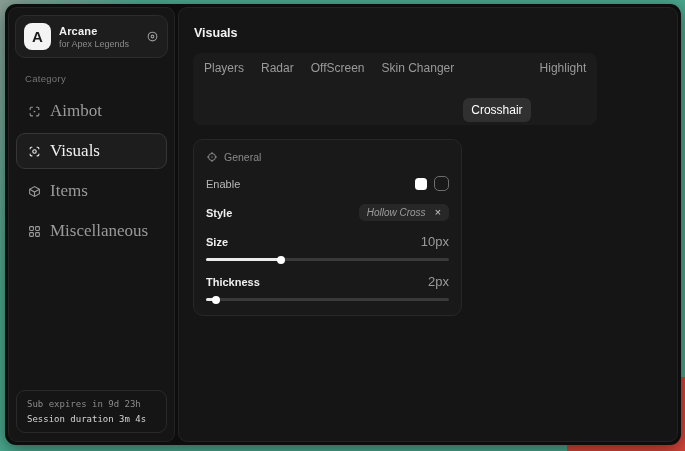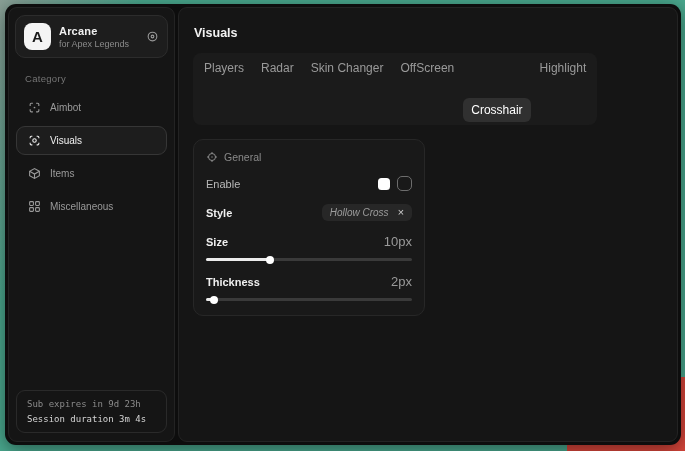--- a/index.html
+++ b/index.html
@@ -30,42 +30,42 @@
     display: flex; align-items: center; justify-content: center;
     font-weight: bold; font-size: 15px; color: #1a1a1a; flex: 0 0 auto; }
   .side-header .titles { flex: 1; min-width: 0; }
   .app-title { font-size: 11px; font-weight: bold; color: #f0f0f0; letter-spacing: .2px; }
   .app-subtitle { font-size: 9px; color: #8b8b8b; margin-top: 2px; }
   .badge-icon { color: #9a9a9a; display: flex; cursor: pointer; }
 
   .category-label { font-size: 9.5px; color: #757575; margin: 15px 10px 7px; letter-spacing: .3px; }
 
   .side-item { display: flex; align-items: center; gap: 9px; padding: 7px 10px;
-    margin: 2px 1px; color: #9a9a9a; font-size: 10px; border-radius: 9px;
-    border: 1px solid transparent; cursor: pointer; }
+    margin: 2px 1px; color: #9a9a9a; font-size: 17px; border-radius: 9px;
+    border: 1px solid transparent; cursor: pointer; font-family: Liberation Serif, serif; }
   .side-item .icn { display: flex; width: 14px; justify-content: center; }
   .side-item.active { background: #1d1d1d; border-color: #363636; color: #f0f0f0; }
 
   .side-spacer { flex: 1; }
 
   .status-card { margin: 2px 1px 1px; padding: 8px 10px; border: 1px solid #2a2a2a;
     border-radius: 9px; font-family: "DejaVu Sans Mono", monospace; }
   .status-line1 { font-size: 9px; color: #8b8b8b; }
   .status-line2 { font-size: 9px; color: #d6d6d6; margin-top: 5px; }
 
   
   .main { flex: 1; padding: 12px 14px; }
   .main-title { font-size: 12.5px; font-weight: bold; color: #f2f2f2; margin: 6px 0 13px 1px; }
 
   .tabbar { display: inline-flex; background: #1b1b1b; border-radius: 8px; padding: 3px; gap: 1px; }
   .tab { font-size: 12px; color: #9a9a9a; padding: 5px 8px; border-radius: 6px;
     cursor: pointer; white-space: nowrap; }
   .tab.active { background: #303030; color: #ffffff; margin-top: 42px; }
 
-  .settings-card { width: 232px; margin-top: 14px; background: #191919;
+  .settings-card { width: 269px; margin-top: 14px; background: #191919;
     border: 1px solid #272727; border-radius: 10px; padding: 11px 12px 14px; }
 
   .section-head { display: flex; align-items: center; gap: 6px; color: #8a8a8a; font-size: 10.5px; }
 
   .row { display: flex; align-items: center; justify-content: space-between; margin-top: 13px; }
   .row-label-dim { font-size: 11px; color: #b9b9b9; }
   .row-label { font-size: 11px; font-weight: bold; color: #f0f0f0; }
   .row-value { font-size: 13px; color: #9a9a9a; }
 
   .enable-controls { display: flex; align-items: center; gap: 7px; }
@@ -171,22 +171,22 @@
         <div class="status-line2">Session duration 3m 4s</div>
       </div>
     </div>
 
     <div class="panel main">
       <div class="main-title">Visuals</div>
 
       <div class="tabbar">
         <div class="tab">Players</div>
         <div class="tab">Radar</div>
+        <div class="tab">OffScreen</div>
         <div class="tab">Skin Changer</div>
-        <div class="tab">OffScreen</div>
         <div class="tab active">Crosshair</div>
         <div class="tab">Highlight</div>
       </div>
 
       <div class="settings-card">
 
         <div class="section-head">
           <span>
             <svg width="12" height="12" viewBox="0 0 24 24" fill="none" stroke="currentColor" stroke-width="2">
               <circle cx="12" cy="12" r="7"></circle>

